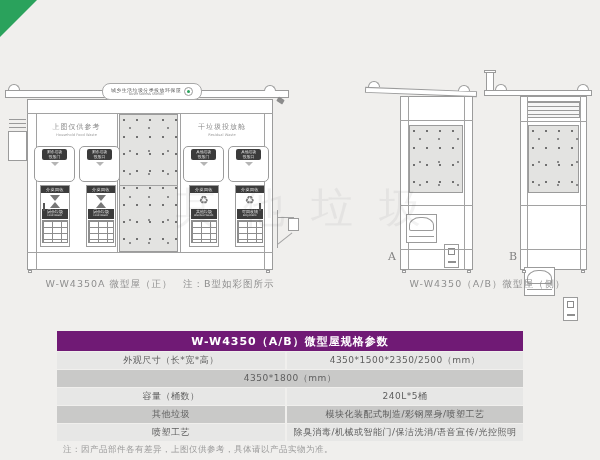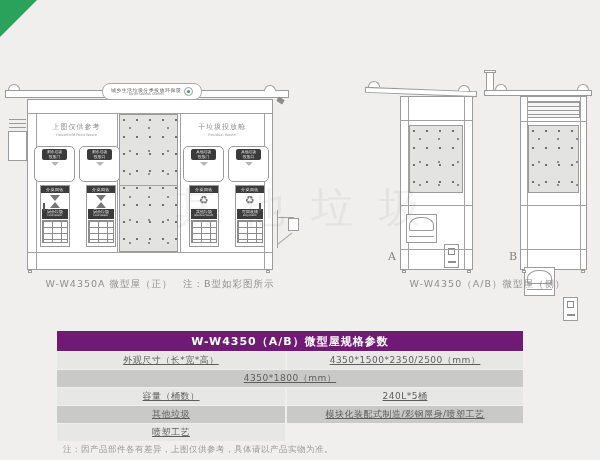--- a/index.html
+++ b/index.html
@@ -66,21 +66,21 @@
   .caption{font-size:9.5px;color:#8f8f8f;letter-spacing:1px;text-align:center;white-space:nowrap;}
   .ablabel{font-family:"DejaVu Serif","Liberation Serif",serif;font-size:11px;color:#828282;}
   .watermark{left:175px;top:180px;width:350px;font-size:42px;letter-spacing:26px;color:#5a5a5a;opacity:.07;white-space:nowrap;z-index:9;pointer-events:none;}
   
   .table{left:57px;top:331px;width:466px;}
   .thead{height:20px;background:#701a75;color:#fff;font-size:11px;font-weight:bold;letter-spacing:1px;
          display:flex;align-items:center;justify-content:center;}
   .trow{display:flex;height:17px;margin-top:1px;}
   .trow .c1{width:228px;margin-right:2px;}
   .trow .c2{flex:1;}
-  .trow .c1,.trow .c2{display:flex;align-items:center;justify-content:center;font-size:9px;color:#5e5e5e;letter-spacing:.5px;white-space:nowrap;text-decoration:underline;}
+  .trow .c1,.trow .c2{display:flex;align-items:center;justify-content:center;font-size:9px;color:#5e5e5e;letter-spacing:.5px;white-space:nowrap;}
   .r-light .c1,.r-light .c2{background:#e7e7e6;}
   .r-dark .c1,.r-dark .c2{background:#c9c9c8;}
   .note{left:63px;top:444px;font-size:8.5px;color:#9b9b9b;letter-spacing:.5px;}
   .tinylines{background:repeating-linear-gradient(to bottom,#9a9a9a 0 1px,transparent 1px 4px);}
 </style>
 </head>
 <body>
 
 <div class="abs corner"></div>
 
@@ -263,16 +263,17 @@
   <div class="trow r-light">
     <div class="c1">容量（桶数）</div>
     <div class="c2">240L*5桶</div>
   </div>
   <div class="trow r-dark">
     <div class="c1">其他垃圾</div>
     <div class="c2">模块化装配式制造/彩钢屋身/喷塑工艺</div>
   </div>
   <div class="trow r-light">
     <div class="c1">喷塑工艺</div>
+    <div class="c2">除臭消毒/机械或智能门/保洁洗消/语音宣传/光控照明</div>
   </div>
 </div>
 
 <div class="abs note">注：因产品部件各有差异，上图仅供参考，具体请以产品实物为准。</div>
 
 </body></html>

